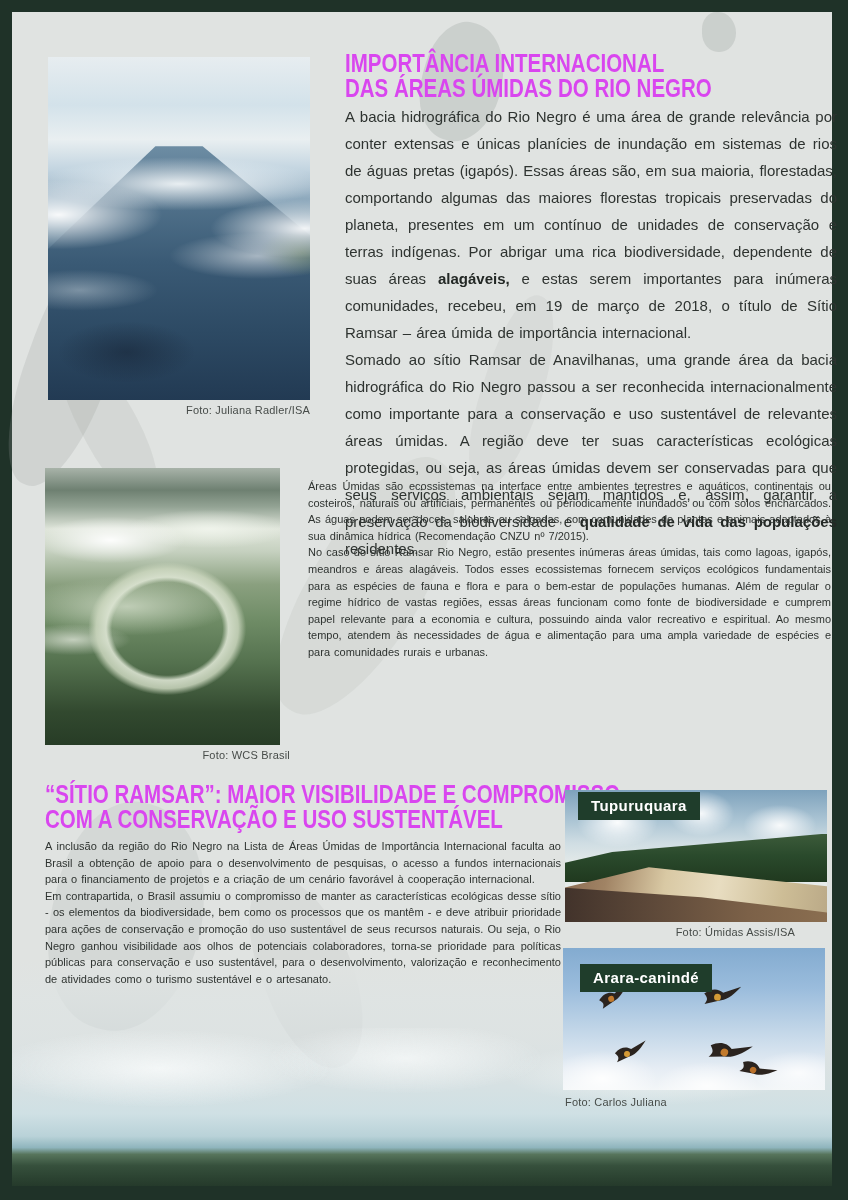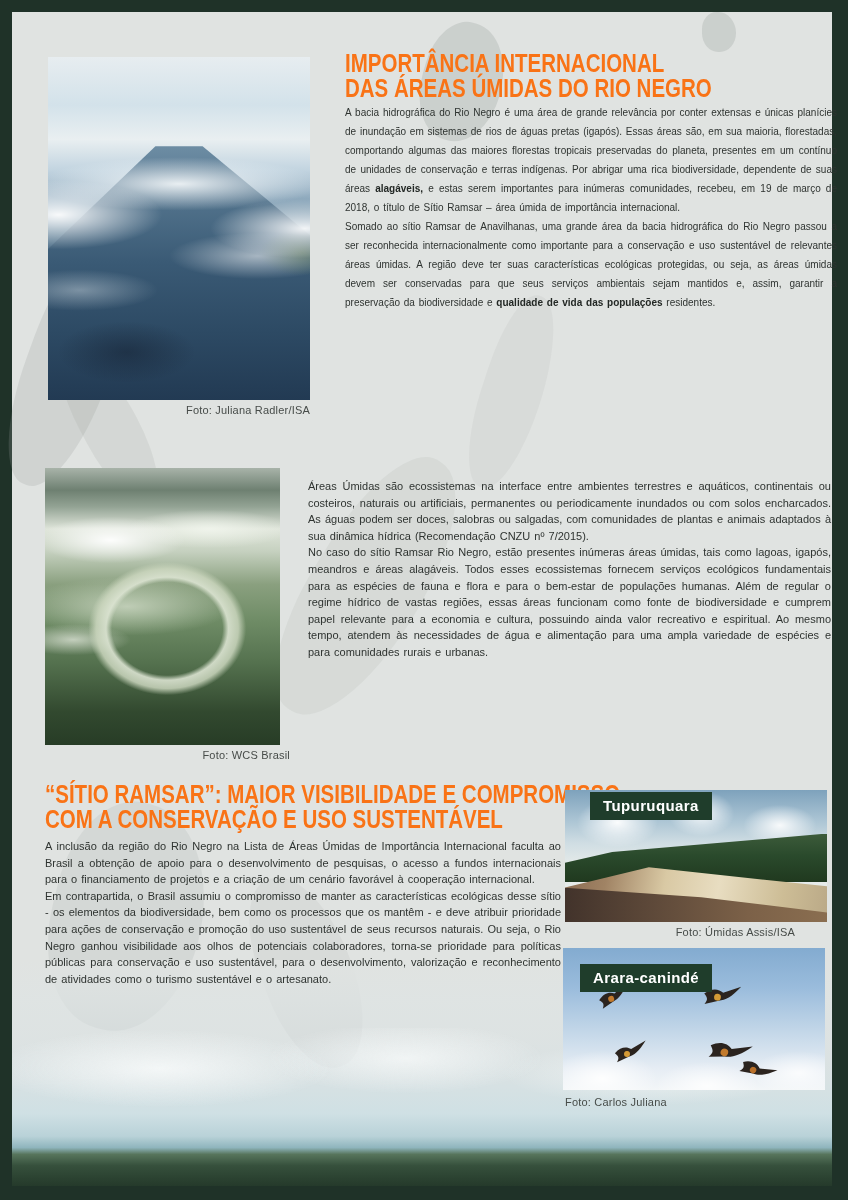--- a/index.html
+++ b/index.html
@@ -33,33 +33,33 @@
   }
   .landscape .cloudband{
     position:absolute;left:0;top:30%;width:100%;height:45%;
     background:
       radial-gradient(30% 55% at 18% 40%, rgba(250,252,252,0.8), rgba(255,255,255,0) 70%),
       radial-gradient(24% 50% at 48% 30%, rgba(250,252,252,0.7), rgba(255,255,255,0) 70%),
       radial-gradient(26% 45% at 78% 45%, rgba(250,252,252,0.6), rgba(255,255,255,0) 70%);
   }
 
   
-  .hd{position:absolute;margin:0;color:#f97316;font-weight:bold;}
+  .hd{position:absolute;margin:0;color:#d946ef;font-weight:bold;}
   .hd .hd-line{
     display:block;white-space:nowrap;
     font-size:25px;line-height:25px;letter-spacing:0px;
     transform:scaleX(0.82);transform-origin:0 50%;
   }
   
   .body{
     position:absolute;color:#2e3330;text-align:justify;
     word-spacing:1px;
   }
   .body p{margin:0;}
-  .body-lg{font-size:10px;line-height:19px;}
+  .body-lg{font-size:15px;line-height:27px;}
   .body-sm{font-size:11px;line-height:16.6px;}
   .body b{color:#23282500;color:#232825;}
 
   .caption{
     position:absolute;font-size:11px;color:#474c49;letter-spacing:0.2px;
   }
 
   
   .photo{position:absolute;overflow:hidden;}
   .layer{position:absolute;left:0;top:0;width:100%;height:100%;}
@@ -205,21 +205,21 @@
     <p>Em contrapartida, o Brasil assumiu o compromisso de manter as características ecológicas desse sítio - os elementos da biodiversidade, bem como os processos que os mantêm - e deve atribuir prioridade para ações de conservação e promoção do uso sustentável de seus recursos naturais. Ou seja, o Rio Negro ganhou visibilidade aos olhos de potenciais colaboradores, torna-se prioridade para políticas públicas para conservação e uso sustentável, para o desenvolvimento, valorização e reconhecimento de atividades como o turismo sustentável e o artesanato.</p>
   </div>
 
   <div class="photo" style="left:565px;top:790px;width:262px;height:132px;">
     <div class="layer pt-sky"></div>
     <div class="layer pt-clouds"></div>
     <div class="layer pt-forest"></div>
     <div class="layer pt-sand"></div>
     <div class="layer pt-water"></div>
   </div>
-  <div class="badge" style="left:578px;top:792px;margin-left:12px;">Tupuruquara</div>
+  <div class="badge" style="left:578px;top:792px;">Tupuruquara</div>
   <div class="caption" style="left:565px;top:926px;width:230px;text-align:right;">Foto: Úmidas Assis/ISA</div>
 
   <div class="photo" style="left:563px;top:948px;width:262px;height:142px;">
     <div class="layer pa-sky"></div>
     <div class="layer pa-clouds"></div>
     <svg class="pa-birds" width="262" height="142" viewBox="0 0 262 142">
       <g fill="#2b241f">
         <g transform="translate(30,40) rotate(-14) scale(1.5)">
           <path d="M2 9 C6 5 10 5 13 7 L23 2 C18 9 15 11 11 12 L3 15 C5 12 4 11 2 9 Z"></path>
           <circle cx="10" cy="10" r="2" fill="#c27a2c"></circle>

